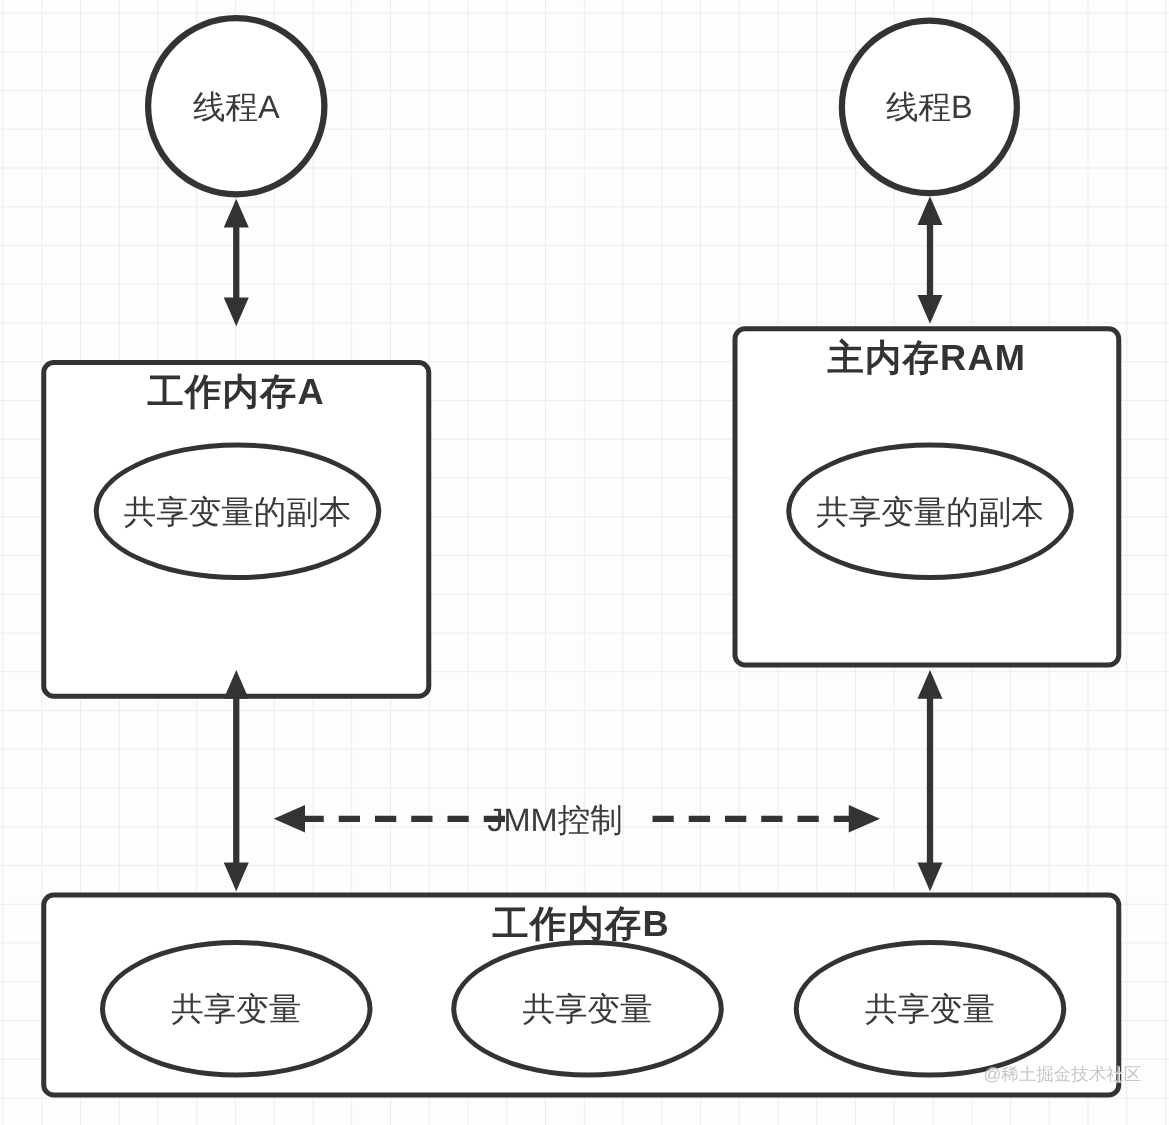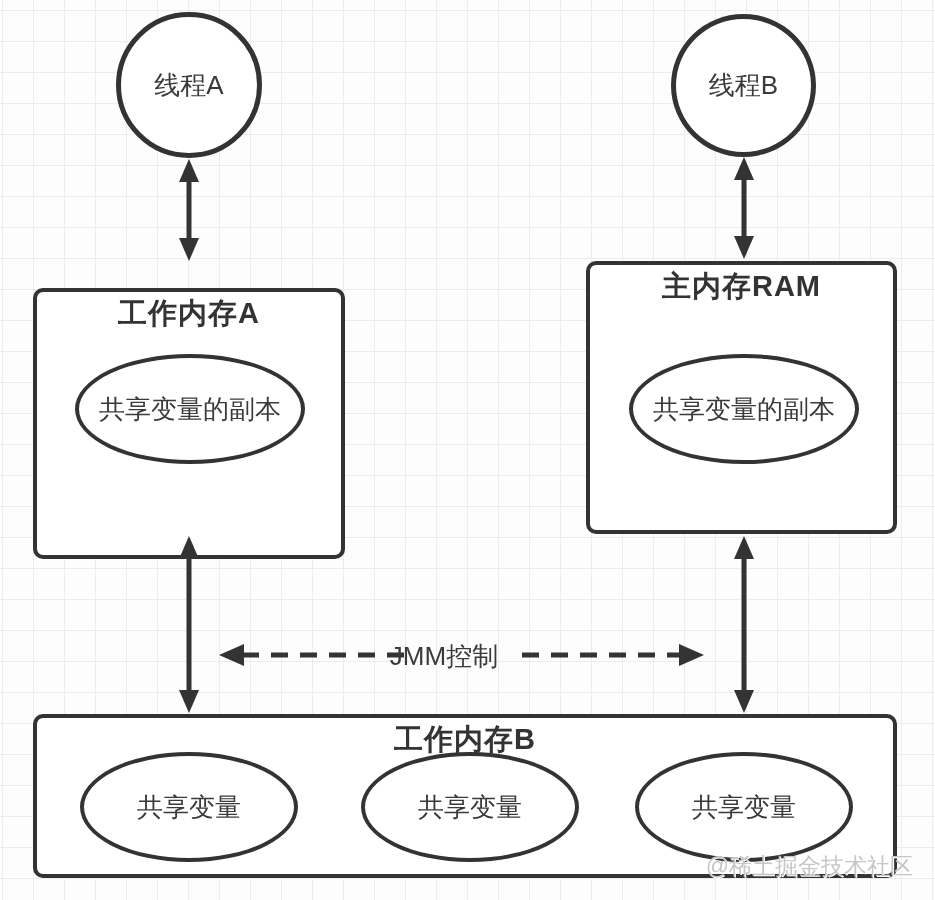--- a/index.html
+++ b/index.html
@@ -71,21 +71,21 @@
     top: 656px;
     transform: translate(-50%, -50%);
     font-size: 26px;
     color: #3a3a3a;
     white-space: nowrap;
   }
   .watermark {
     position: absolute;
     right: 22px;
     top: 851px;
-    font-size: 23px;
+    font-size: 14px;
     color: #c6c6c6;
     text-shadow: 1px 1px 0 #ffffff;
     white-space: nowrap;
   }
 </style>
 </head>
 <body>
 
 <div class="canvas">
 

